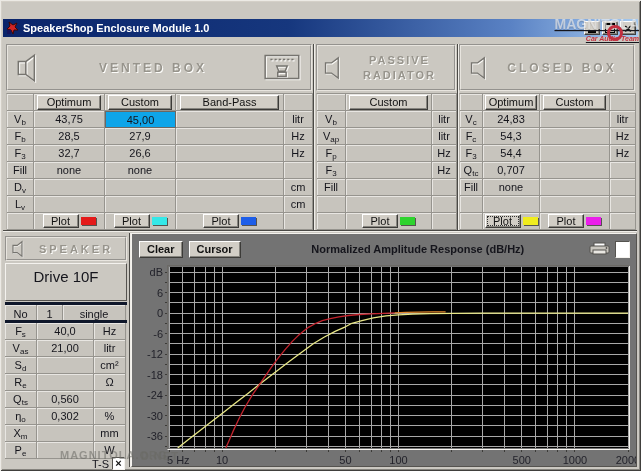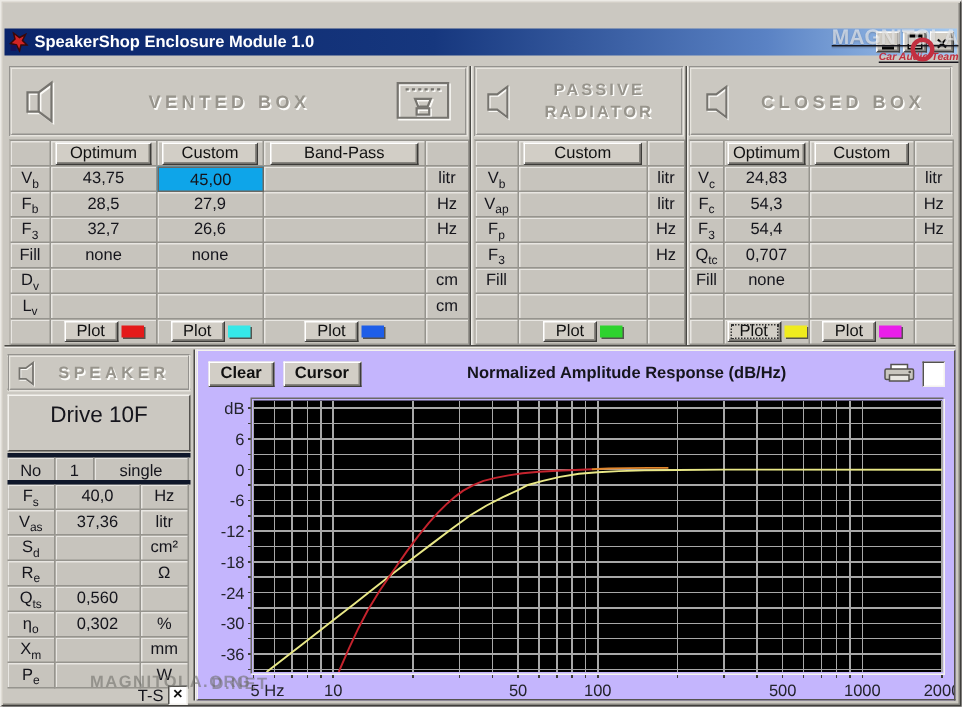--- a/index.html
+++ b/index.html
@@ -69,21 +69,21 @@
   .spk-norow,.spk-table{position:absolute;left:1px;width:122px;display:grid;
     border-top:3px solid #0f172a;background:#c7c4bd;}
   .spk-norow{top:69px;grid-template-columns:32px 26px 63px;grid-auto-rows:18px;}
   .spk-table{top:87px;grid-template-columns:32px 57px 32px;grid-auto-rows:17px;}
   .ts-row{position:absolute;right:4px;top:224px;display:flex;align-items:center;gap:3px;}
   .ts-box{width:11px;height:11px;background:#fff;border:1px solid;
     border-color:#55534f #f4f2ee #f4f2ee #55534f;display:flex;align-items:center;justify-content:center;}
   .ts-box.checked::before{content:"×";font-size:11px;font-weight:bold;line-height:9px;color:#111;}
   
   #chart-panel{position:absolute;left:131px;top:233px;width:506px;height:234px;box-sizing:border-box;
-    border:1px solid;border-color:#f4f2ee #55534f #55534f #f4f2ee;background:#c4b5fd;}
+    border:1px solid;border-color:#f4f2ee #55534f #55534f #f4f2ee;background:#737373;}
   .chart-head{position:absolute;left:7px;top:6px;right:6px;height:18px;display:flex;align-items:center;}
   .chart-btn{height:17px;padding:0 7px;margin-right:6px;font-weight:bold;}
   .chart-title{flex:1;text-align:center;font-weight:bold;font-size:11px;color:#15151c;}
   .chart-white-box{width:13px;height:15px;background:#fff;border:1px solid;margin-left:4px;
     border-color:#55534f #f4f2ee #f4f2ee #55534f;}
   #chart-svg{position:absolute;left:0;top:26px;}
   
   .wm-top{position:absolute;right:2px;top:16px;width:86px;text-align:right;pointer-events:none;z-index:50;text-decoration:underline;}
   .wm-brand{font-size:14px;font-weight:bold;letter-spacing:0px;color:rgba(245,245,245,.62);
     text-shadow:0 1px 1px rgba(60,60,60,.25);}
@@ -379,21 +379,21 @@
         <div class="cell">
           <span>F</span>
           <span class="lbl-sub">s</span>
         </div>
         <div class="cell">40,0</div>
         <div class="cell">Hz</div>
         <div class="cell">
           <span>V</span>
           <span class="lbl-sub">as</span>
         </div>
-        <div class="cell">37,36</div>
+        <div class="cell">21,00</div>
         <div class="cell">litr</div>
         <div class="cell">
           <span>S</span>
           <span class="lbl-sub">d</span>
         </div>
         <div class="cell"></div>
         <div class="cell">cm²</div>
         <div class="cell">
           <span>R</span>
           <span class="lbl-sub">e</span>

